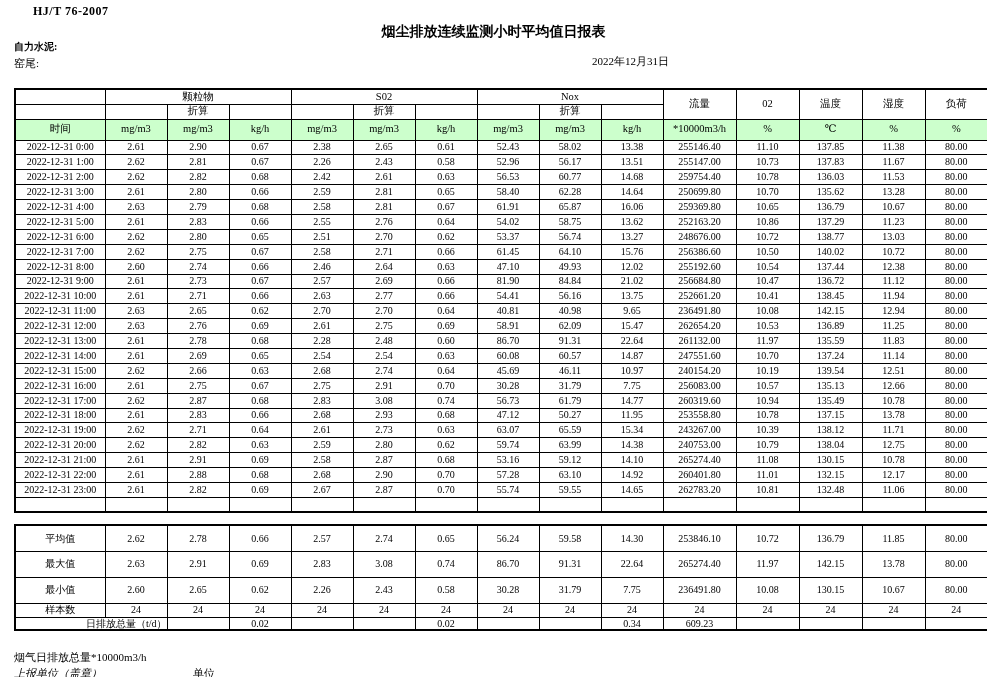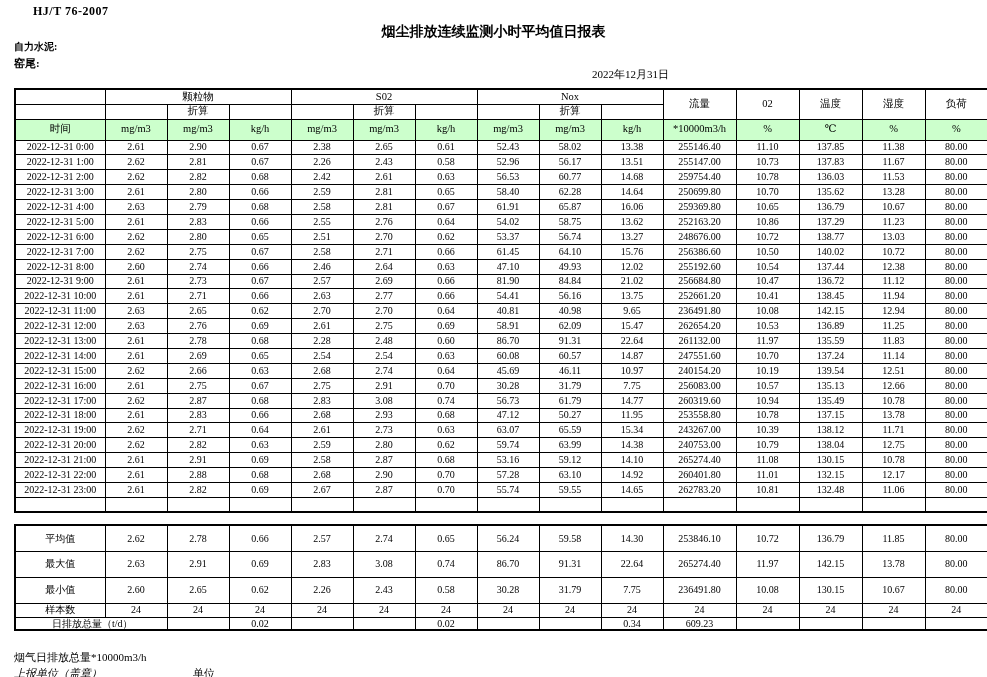--- a/index.html
+++ b/index.html
@@ -1,32 +1,32 @@
 <!DOCTYPE html>
 <html><head>
 <meta charset="utf-8">
 <style>
   html,body{margin:0;padding:0;background:#fff;}
   body{width:987px;height:677px;color:#000;font-family:"Liberation Serif","DejaVu Serif",serif;overflow:hidden;}
   .doc-header{position:relative;height:88px;}
   .std-no{position:absolute;left:33px;top:4px;font-weight:bold;font-size:12px;letter-spacing:.5px;}
   .title{position:absolute;left:0;right:0;top:23px;text-align:center;font-weight:bold;font-size:14px;}
   .company{position:absolute;left:14px;top:40px;font-weight:bold;font-size:10px;}
-  .kiln{position:absolute;left:14px;top:56px;font-weight:bold;font-size:11px;}
-  .date{position:absolute;left:592px;top:67px;font-size:11px;}
+  .kiln{position:absolute;left:14px;top:56px;font-weight:normal;font-size:11px;}
+  .date{position:absolute;left:592px;top:54px;font-size:11px;}
   table{border-collapse:collapse;table-layout:fixed;margin-left:14px;width:973px;border:2px solid #000;}
   td{border:1px solid #000;text-align:center;vertical-align:middle;padding:0;font-size:10px;line-height:1;white-space:nowrap;overflow:hidden;}
   .main thead tr{height:15px;}
   .main thead td{font-size:10.5px;}
   .green td{background:#ccffcc;height:20px;font-size:10px;}
   .main tbody tr{height:14.9px;}
   .summary tr{height:26px;}
   .summary tr:nth-child(4){height:14px;}
   .summary tr:nth-child(5){height:13px;}
-  .left-label{text-align:center;padding-left:2px;}
+  .left-label{text-align:right;padding-left:2px;}
   .block-gap{height:11px;}
   .doc-footer{position:relative;height:42px;margin-top:19px;}
   .f1{position:absolute;left:14px;top:0;font-size:11px;}
   .f2a{position:absolute;left:14px;top:16px;font-size:11px;font-style:italic;}
   .f2b{position:absolute;left:193px;top:16px;font-size:11px;}
 </style>
 </head>
 <body>
 
 <div class="doc-header">

